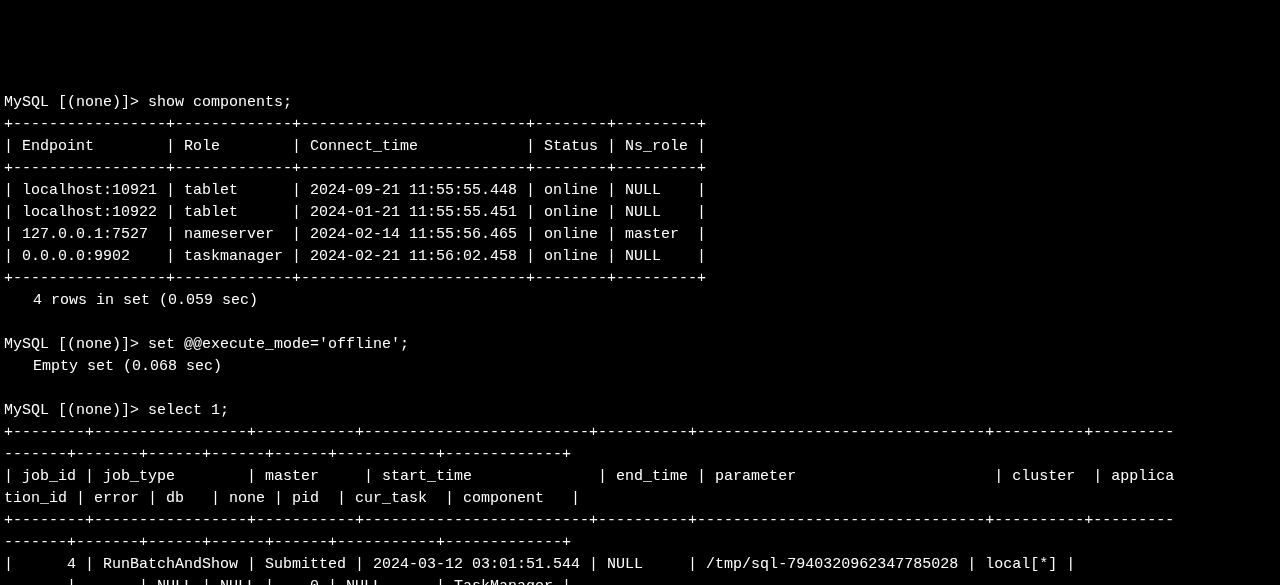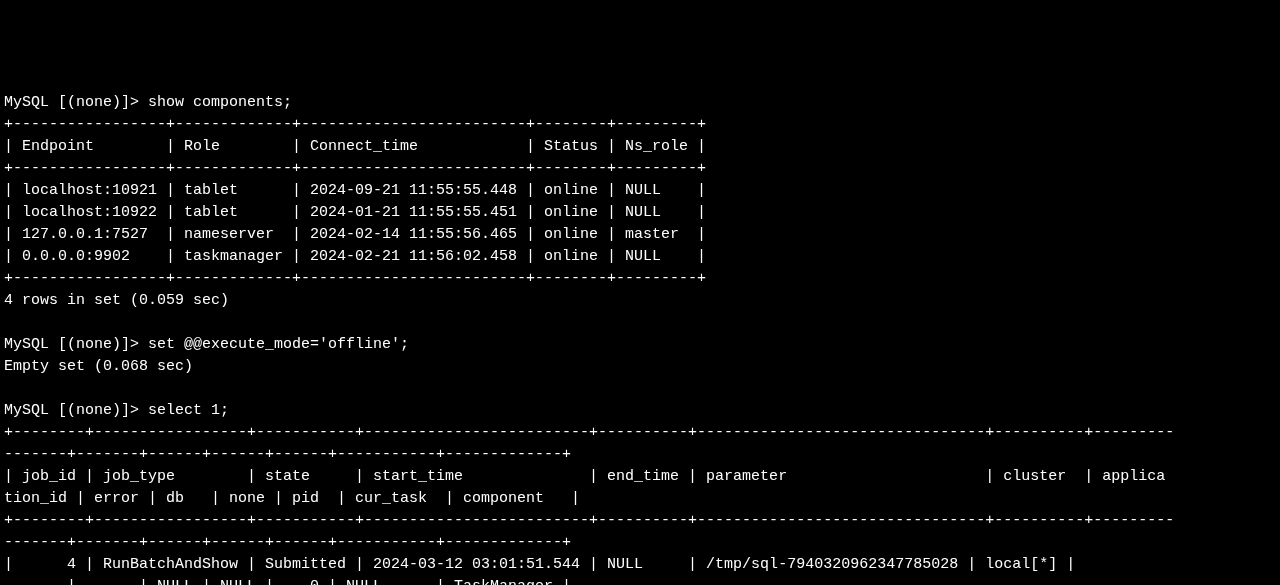--- a/index.html
+++ b/index.html
@@ -8,21 +8,21 @@
       color: #fff;
       font-family: 'Menlo', 'Consolas', 'Courier New', monospace;
       font-size: 15px;
       line-height: 22px;
       padding: 4px;
       white-space: pre;
       overflow-x: hidden;
     }
     .prompt { color: #fff; margin-top: 42px; }
     .sep { color: #fff; }
-    .result { color: #fff; }
+    .result { color: #fff; margin-left: 29px; }
   </style>
 </head>
 <body>
 
 
 <div>
 <span class="prompt"><span>MySQL [(none)]&gt; </span><span>show components;</span></span>
 <span class="sep">+-----------------+-------------+-------------------------+--------+---------+</span>
 <span>| Endpoint        | Role        | Connect_time            | Status | Ns_role |</span>
 <span class="sep">+-----------------+-------------+-------------------------+--------+---------+</span>
@@ -32,21 +32,21 @@
 <span>| 0.0.0.0:9902    | taskmanager | 2024-02-21 11:56:02.458 | online | NULL    |</span>
 <span class="sep">+-----------------+-------------+-------------------------+--------+---------+</span>
 <span class="result">4 rows in set (0.059 sec)</span>
 
 <span class="prompt"><span>MySQL [(none)]&gt; </span><span>set @@execute_mode='offline';</span></span>
 <span class="result">Empty set (0.068 sec)</span>
 
 <span class="prompt"><span>MySQL [(none)]&gt; </span><span>select 1;</span></span>
 <span class="sep">+--------+-----------------+-----------+-------------------------+----------+--------------------------------+----------+---------</span>
 <span class="sep">-------+-------+------+------+------+-----------+-------------+</span>
-<span>| job_id | job_type        | state     | start_time              | end_time | parameter                      | cluster  | applica</span>
+<span>| job_id | job_type        | master     | start_time              | end_time | parameter                      | cluster  | applica</span>
 <span>tion_id | error | db   | none | pid  | cur_task  | component   |</span>
 <span class="sep">+--------+-----------------+-----------+-------------------------+----------+--------------------------------+----------+---------</span>
 <span class="sep">-------+-------+------+------+------+-----------+-------------+</span>
 <span>|      4 | RunBatchAndShow | Submitted | 2024-03-12 03:01:51.544 | NULL     | /tmp/sql-7940320962347785028 | local[*] |        </span>
 <span>       |       | NULL | NULL |    0 | NULL      | TaskManager |</span>
 
 
 
 </div>
 

